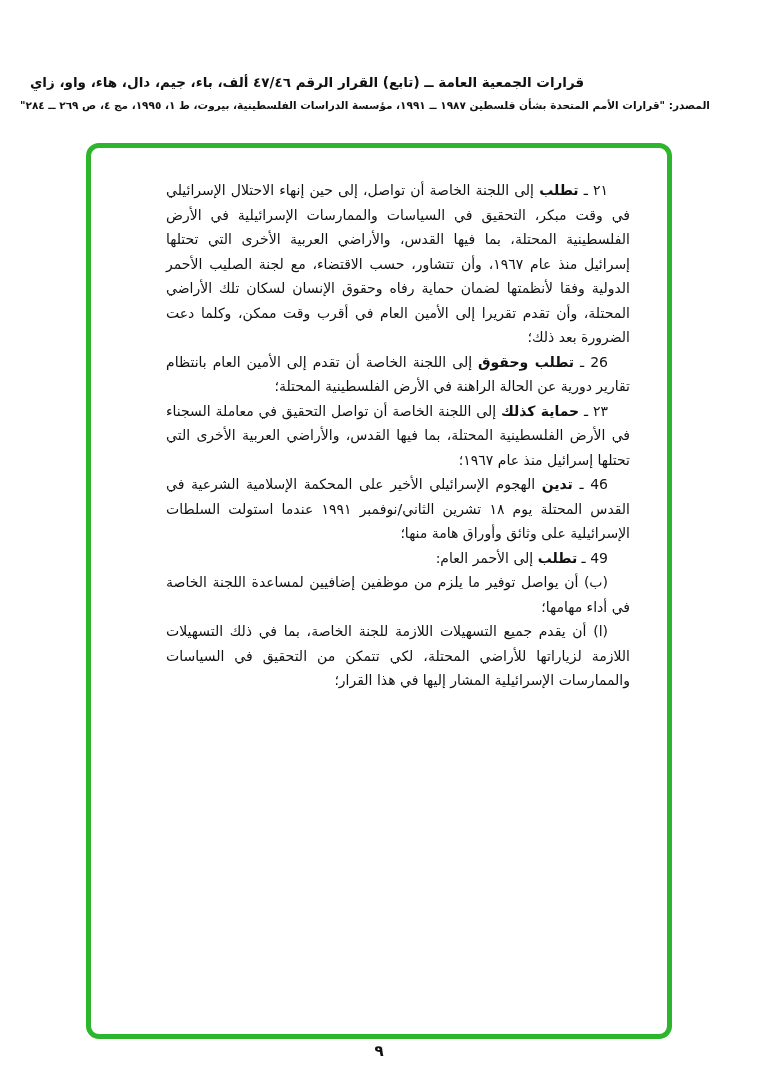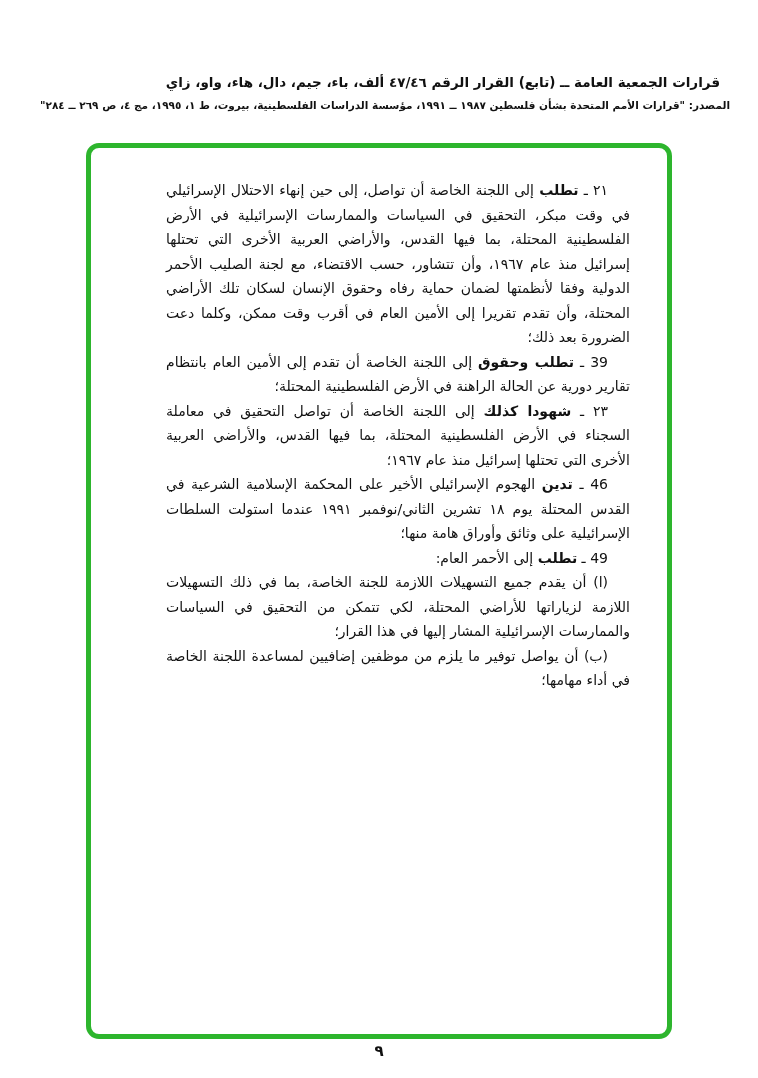--- a/index.html
+++ b/index.html
@@ -12,22 +12,22 @@
     position: relative;
     overflow: hidden;
     color: #111;
   }
   .page {
     position: absolute; inset: 0;
     direction: rtl;
   }
   .header {
     position: absolute;
-    top: 74px; left: 0; right: 8px;
-    text-align: right;
+    top: 74px; left: 0; right: 0;
+    text-align: left;
   }
   .doc-title {
     font-size: 13.5px;
     font-weight: bold;
     letter-spacing: 0;
     margin: 0 30px;
   }
   .doc-source {
     font-size: 10.5px;
     font-weight: bold;
@@ -77,33 +77,33 @@
   <div class="header">
     <div class="doc-title">قرارات الجمعية العامة ــ (تابع) القرار الرقم ٤٧/٤٦ ألف، باء، جيم، دال، هاء، واو، زاي</div>
     <div class="doc-source">المصدر: "قرارات الأمم المتحدة بشأن فلسطين ١٩٨٧ ــ ١٩٩١، مؤسسة الدراسات الفلسطينية، بيروت، ط ١، ١٩٩٥، مج ٤، ص ٢٦٩ ــ ٢٨٤"</div>
   </div>
 
   <div class="frame" style="border-color: rgb(45, 181, 45);">
     <div class="content">
 
       <p class="para"><span class="num">٢١ ـ</span> <span class="verb">تطلب</span> <span class="txt">إلى اللجنة الخاصة أن تواصل، إلى حين إنهاء الاحتلال الإسرائيلي في وقت مبكر، التحقيق في السياسات والممارسات الإسرائيلية في الأرض الفلسطينية المحتلة، بما فيها القدس، والأراضي العربية الأخرى التي تحتلها إسرائيل منذ عام ١٩٦٧، وأن تتشاور، حسب الاقتضاء، مع لجنة الصليب الأحمر الدولية وفقا لأنظمتها لضمان حماية رفاه وحقوق الإنسان لسكان تلك الأراضي المحتلة، وأن تقدم تقريرا إلى الأمين العام في أقرب وقت ممكن، وكلما دعت الضرورة بعد ذلك؛</span></p>
 
-      <p class="para"><span class="num">39 ـ</span> <span class="verb">تطلب وحقوق</span> <span class="txt">إلى اللجنة الخاصة أن تقدم إلى الأمين العام بانتظام تقارير دورية عن الحالة الراهنة في الأرض الفلسطينية المحتلة؛</span></p>
+      <p class="para"><span class="num">26 ـ</span> <span class="verb">تطلب وحقوق</span> <span class="txt">إلى اللجنة الخاصة أن تقدم إلى الأمين العام بانتظام تقارير دورية عن الحالة الراهنة في الأرض الفلسطينية المحتلة؛</span></p>
 
-      <p class="para"><span class="num">٢٣ ـ</span> <span class="verb">شهودا كذلك</span> <span class="txt">إلى اللجنة الخاصة أن تواصل التحقيق في معاملة السجناء في الأرض الفلسطينية المحتلة، بما فيها القدس، والأراضي العربية الأخرى التي تحتلها إسرائيل منذ عام ١٩٦٧؛</span></p>
+      <p class="para"><span class="num">٢٣ ـ</span> <span class="verb">حماية كذلك</span> <span class="txt">إلى اللجنة الخاصة أن تواصل التحقيق في معاملة السجناء في الأرض الفلسطينية المحتلة، بما فيها القدس، والأراضي العربية الأخرى التي تحتلها إسرائيل منذ عام ١٩٦٧؛</span></p>
 
 
       <p class="para"><span class="num">46 ـ</span> <span class="verb">تدين</span> <span class="txt">الهجوم الإسرائيلي الأخير على المحكمة الإسلامية الشرعية في القدس المحتلة يوم ١٨ تشرين الثاني/نوفمبر ١٩٩١ عندما استولت السلطات الإسرائيلية على وثائق وأوراق هامة منها؛</span></p>
 
 
       <p class="para"><span class="num">49 ـ</span> <span class="verb">تطلب</span> <span class="txt">إلى الأحمر العام:</span></p>
 
+      <p class="para"><span class="num">(ب)</span> <span class="txt">أن يواصل توفير ما يلزم من موظفين إضافيين لمساعدة اللجنة الخاصة في أداء مهامها؛</span></p>
+
       <p class="para"><span class="num">(ا)</span> <span class="txt">أن يقدم جميع التسهيلات اللازمة للجنة الخاصة، بما في ذلك التسهيلات اللازمة لزياراتها للأراضي المحتلة، لكي تتمكن من التحقيق في السياسات والممارسات الإسرائيلية المشار إليها في هذا القرار؛</span></p>
-
-      <p class="para"><span class="num">(ب)</span> <span class="txt">أن يواصل توفير ما يلزم من موظفين إضافيين لمساعدة اللجنة الخاصة في أداء مهامها؛</span></p>
 
     </div>
   </div>
 
   <div class="footer">
     <span class="page-number">٩</span>
   </div>
 
 </div>
 

